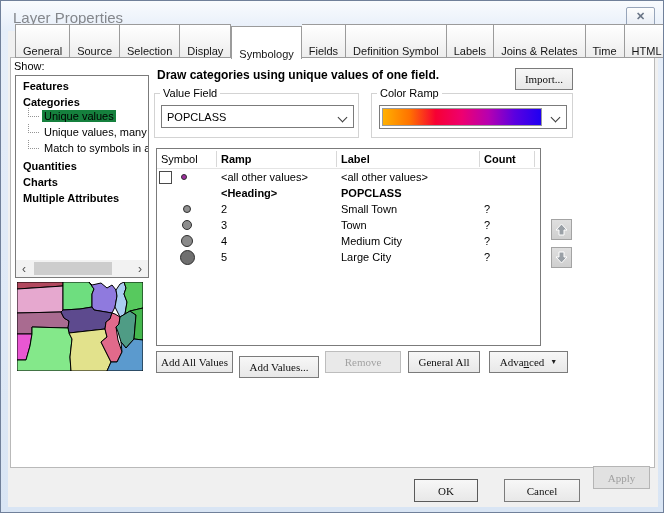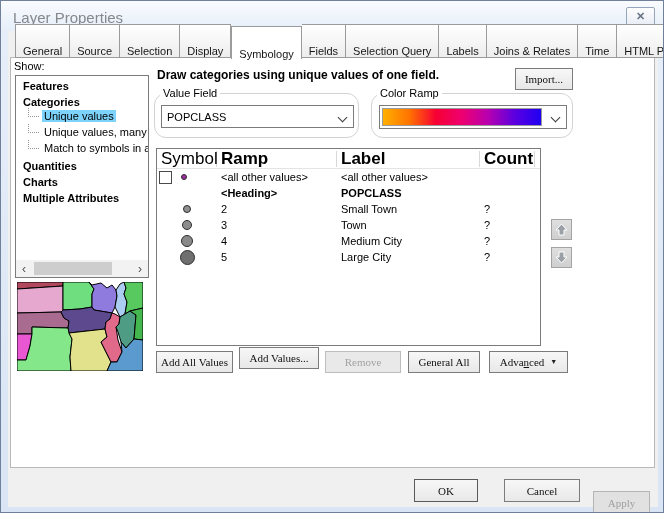--- a/index.html
+++ b/index.html
@@ -21,70 +21,70 @@
   .page{position:absolute;left:9px;top:56px;width:645px;height:411px;background:#fff;border:1px solid #b9b9b9;z-index:1;}
   .abs{position:absolute;z-index:2;}
   .show-label{left:13px;top:59px;font-size:11px;color:#000;}
   
   .tree{left:14px;top:74px;width:134px;height:203px;background:#fff;border:1px solid #7b7b7b;overflow:hidden;}
   .titem{height:16px;display:flex;align-items:center;font-size:11px;padding-left:5px;white-space:nowrap;}
   .titem.bold{font-weight:bold;align-items:flex-end;}
   .titem.child{padding-left:12px;}
   .tconn{width:11px;height:9px;border-left:1px dotted #949494;border-bottom:1px dotted #949494;margin:-7px 3px 0 0;flex:none;}
   .tlabel{padding:0 2px;}
-  .titem.selected .tlabel{background:#7dd3fc;}
+  .titem.selected .tlabel{background:#15803d;}
   .hscroll{position:absolute;left:0;bottom:0;width:132px;height:17px;background:#f2f2f2;display:flex;align-items:center;}
   .sarrow{width:16px;text-align:center;font-size:12px;color:#4f4f4f;line-height:16px;flex:none;}
   .sthumb{height:13px;background:#cdcdcd;width:78px;margin-left:2px;}
   
   .map{left:16px;top:281px;width:126px;height:89px;}
   
   .heading{left:156px;top:67px;width:350px;font-size:12px;font-weight:bold;color:#000;}
   .btn{font-family:Liberation Serif, serif;font-size:11px;color:#101010;background:linear-gradient(#f7f7f7,#e8e8e8);
     border:1px solid #7b7b7b;text-align:center;padding:0;}
   .btn.disabled{background:#e9e9e9;border-color:#bdbdbd;color:#a3a3a3;}
   .import{left:514px;top:67px;width:58px;height:22px;}
   
-  .group{border:1px solid #d3d3d3;border-radius:12px;padding-left:10px;}
+  .group{border:1px solid #d3d3d3;border-radius:0;padding-left:10px;}
   .g-valuefield{left:153px;top:92px;width:205px;height:45px;}
   .g-colorramp{left:370px;top:92px;width:202px;height:45px;}
   .glabel{position:absolute;top:-7px;left:5px;background:#fff;padding:0 3px;font-size:11px;color:#000;}
   .combo{position:absolute;background:#fff;border:1px solid #7b7b7b;display:flex;align-items:center;}
   .cb-value{left:6px;top:11px;width:193px;height:23px;padding-left:5px;font-size:11px;}
   .cb-ramp{left:7px;top:11px;width:188px;height:24px;}
   .chev{position:absolute;right:7px;top:8px;width:7px;height:7px;border-left:1px solid #3c3c3c;border-bottom:1px solid #3c3c3c;transform:rotate(-45deg);}
   .ramp{position:absolute;left:2px;top:2px;width:160px;height:18px;border:1px solid #9b9b9b;}
   
   .listbox{left:155px;top:147px;width:385px;height:198px;background:#fff;border:1px solid #7b7b7b;overflow:hidden;}
-  .lheader{display:flex;height:20px;align-items:center;border-bottom:1px solid #e4e4e4;font-size:17px;}
+  .lheader{display:flex;height:20px;align-items:center;border-bottom:1px solid #e4e4e4;font-size:11px;}
   .hc{height:16px;line-height:16px;padding-left:4px;border-right:1px solid #d8d8d8;}
   .hc.b{font-weight:bold;}
   .w-sym{width:60px;flex:none;} .w-val{width:120px;flex:none;} .w-lab{width:143px;flex:none;} .w-cnt{width:55px;flex:none;}
   .lrow{display:flex;height:16px;align-items:center;font-size:11px;}
   .c-sym{width:60px;flex:none;display:flex;align-items:center;padding-left:2px;}
   .c-sym.center{justify-content:center;padding-left:0;}
   .c-val{width:120px;flex:none;padding-left:4px;} .c-lab{width:143px;flex:none;padding-left:4px;} .c-cnt{width:55px;flex:none;padding-left:4px;}
   .b{font-weight:bold;}
   .cbx{width:13px;height:13px;background:#fff;border:1px solid #4a4a4a;flex:none;margin-right:9px;}
   .dot{border-radius:50%;border:1px solid #2e2e2e;flex:none;}
   
   .updown{width:21px;height:21px;background:linear-gradient(#dfdfdf,#cfcfcf);border:1px solid #a3a3a3;display:flex;align-items:center;justify-content:center;}
   .up{left:550px;top:218px;} .down{left:550px;top:246px;}
   
   .a-addall{left:155px;top:350px;width:77px;height:22px;}
-  .a-add{left:238px;top:346px;width:80px;height:22px;}
+  .a-add{left:238px;top:355px;width:80px;height:22px;}
   .a-remove{left:324px;top:350px;width:76px;height:22px;}
   .a-removeall{left:407px;top:350px;width:72px;height:22px;}
   .a-advanced{left:488px;top:350px;width:79px;height:22px;display:flex;align-items:center;justify-content:center;gap:6px;}
   .advarrow{font-size:7px;color:#202020;}
   
   .footer-btn{height:23px;}
   .f-ok{left:413px;top:478px;width:64px;border-color:#5a5a5a;}
   .f-cancel{left:503px;top:478px;width:76px;}
-  .f-apply{left:592px;top:490px;width:57px;background:#e1e1e1;border-color:#b5b5b5;color:#a0a0a0;}
+  .f-apply{left:592px;top:465px;width:57px;background:#e1e1e1;border-color:#b5b5b5;color:#a0a0a0;}
 </style>
 </head>
 <body>
 
 <div class="canvas">
 
   <div class="titlebar">
     <span class="title-text">Layer Properties</span>
     <div class="close-btn">
       <span>✕</span>
@@ -93,21 +93,21 @@
 
   <div class="content"></div>
 
   <div class="tabstrip" id="tabstrip">
       <div class="tab">General</div>
       <div class="tab">Source</div>
       <div class="tab">Selection</div>
       <div class="tab">Display</div>
       <div class="tab active">Symbology</div>
       <div class="tab">Fields</div>
-      <div class="tab">Selection Query</div>
+      <div class="tab">Definition Symbol</div>
       <div class="tab">Labels</div>
       <div class="tab">Joins &amp; Relates</div>
       <div class="tab">Time</div>
       <div class="tab">HTML Popup</div>
     </div>
 
   <div class="page"></div>
 
   <span class="abs show-label">Show:</span>
 

